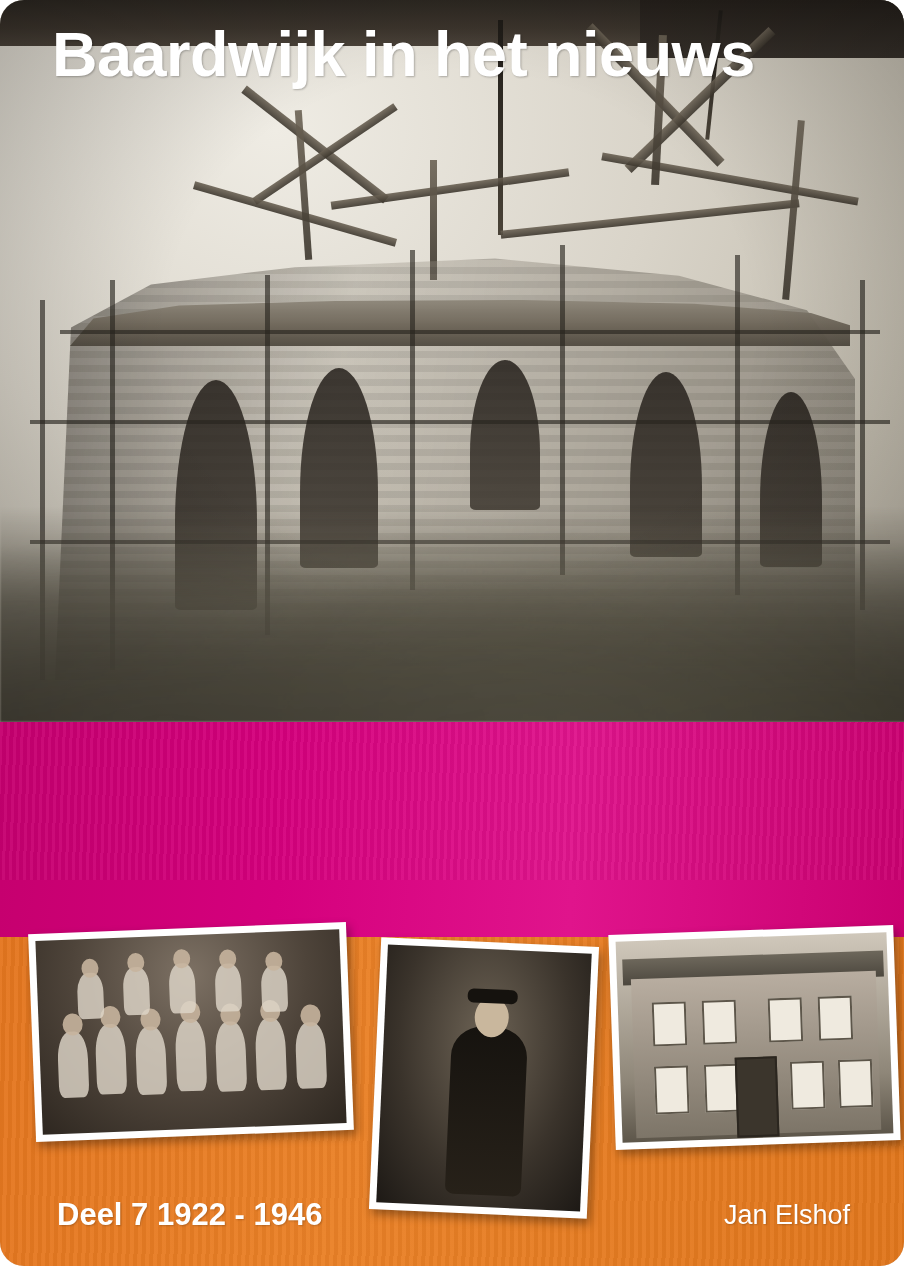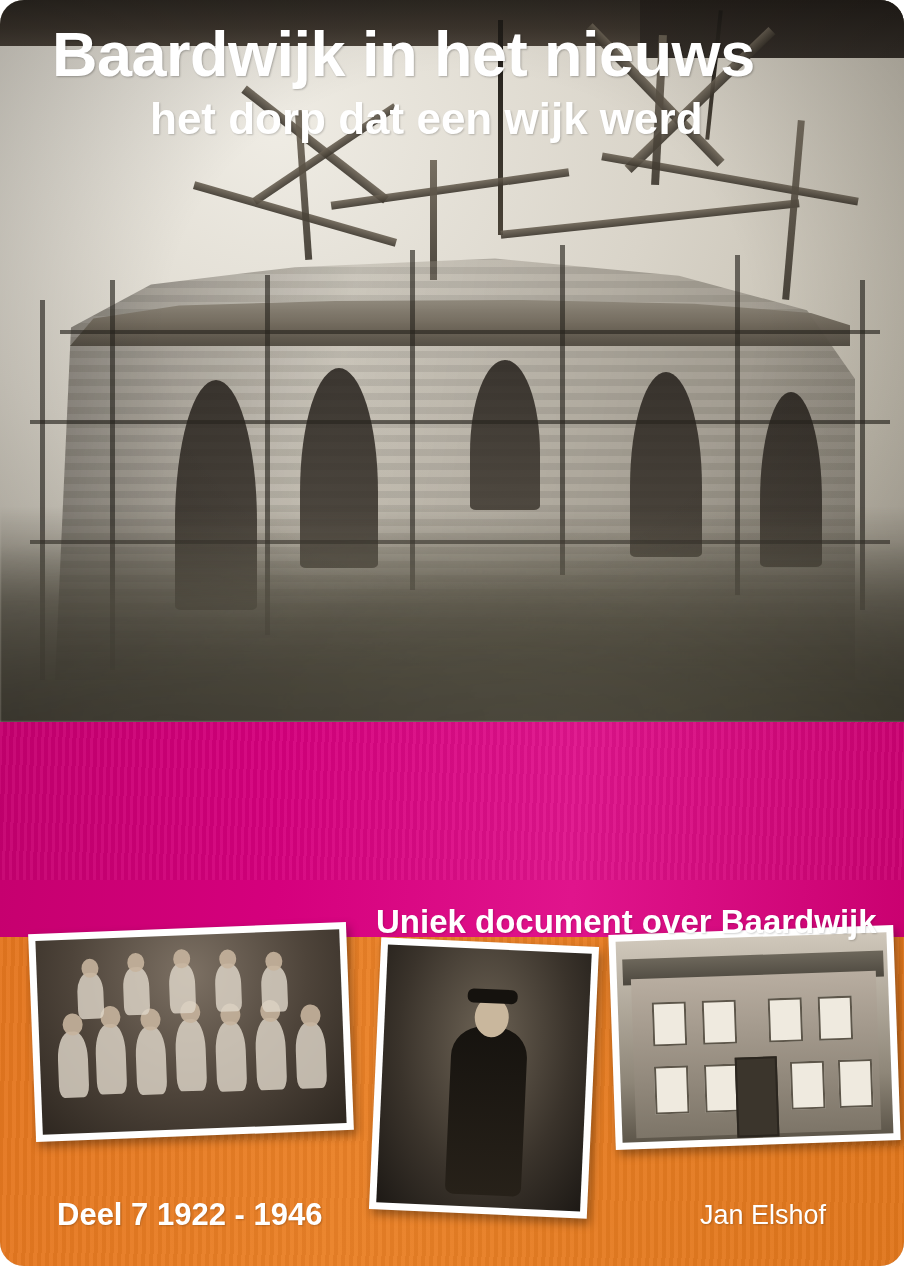--- a/index.html
+++ b/index.html
@@ -272,21 +272,21 @@
     left: 57px; top: 1197px;
     font-size: 31px;
     font-weight: bold;
     color: #ffffff;
     white-space: nowrap;
     z-index: 7;
     text-shadow: 1px 1px 2px rgba(0,0,0,0.2);
   }
   .author {
     position: absolute;
-    left: 700px; top: 1200px;
+    left: 724px; top: 1200px;
     font-size: 27px;
     color: #ffffff;
     white-space: nowrap;
     z-index: 7;
     text-shadow: 1px 1px 2px rgba(0,0,0,0.2);
   }
 </style>
 </head>
 <body>
 
@@ -332,25 +332,23 @@
     <div class="scaffold" style="left:30px; top:420px; width:860px; height:4px;"></div>
     <div class="scaffold" style="left:30px; top:540px; width:860px; height:4px;"></div>
     <div class="scaffold" style="left:60px; top:330px; width:820px; height:4px;"></div>
 
     <div class="photo-ground"></div>
     <div class="photo-vignette"></div>
   </div>
 
   <div class="title-band"></div>
   <div class="main-title">Baardwijk in het nieuws</div>
-  <div class="subtitle">het dorp dat een wijk werd</div>
 
   <div class="lower-band"></div>
   <div class="band-seam"></div>
-  <div class="tagline">Uniek document over Baardwijk</div>
 
   <div class="inset inset-group">
     <div class="inner">
       <div class="fig" style="left:18px; top:92px; width:30px; height:66px;"></div>
       <div class="fig-head" style="left:24px; top:74px; width:20px; height:22px;"></div>
       <div class="fig" style="left:56px; top:86px; width:30px; height:70px;"></div>
       <div class="fig-head" style="left:62px; top:68px; width:20px; height:22px;"></div>
       <div class="fig" style="left:96px; top:90px; width:30px; height:68px;"></div>
       <div class="fig-head" style="left:102px; top:72px; width:20px; height:22px;"></div>
       <div class="fig" style="left:136px; top:84px; width:30px; height:72px;"></div>

